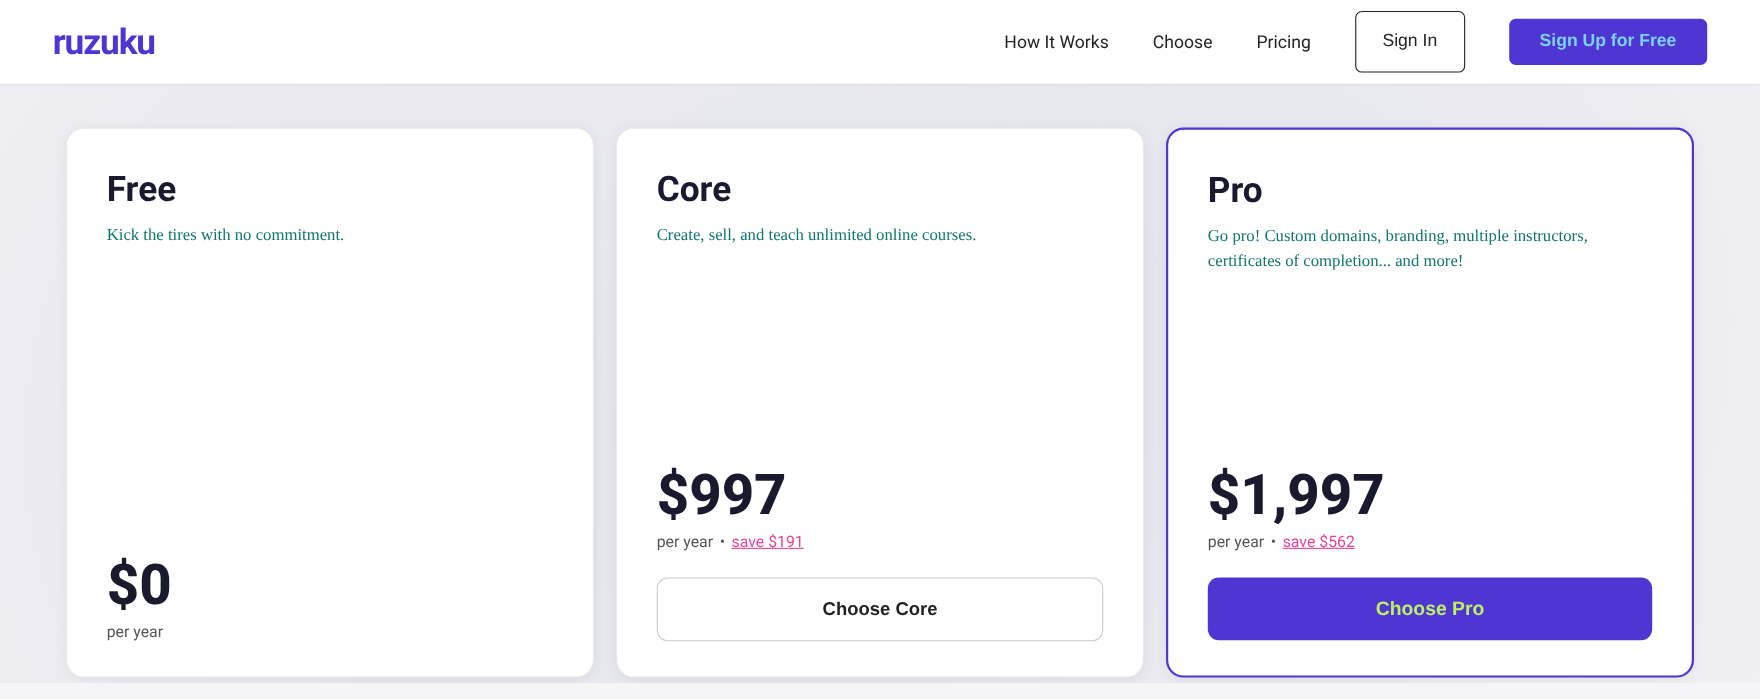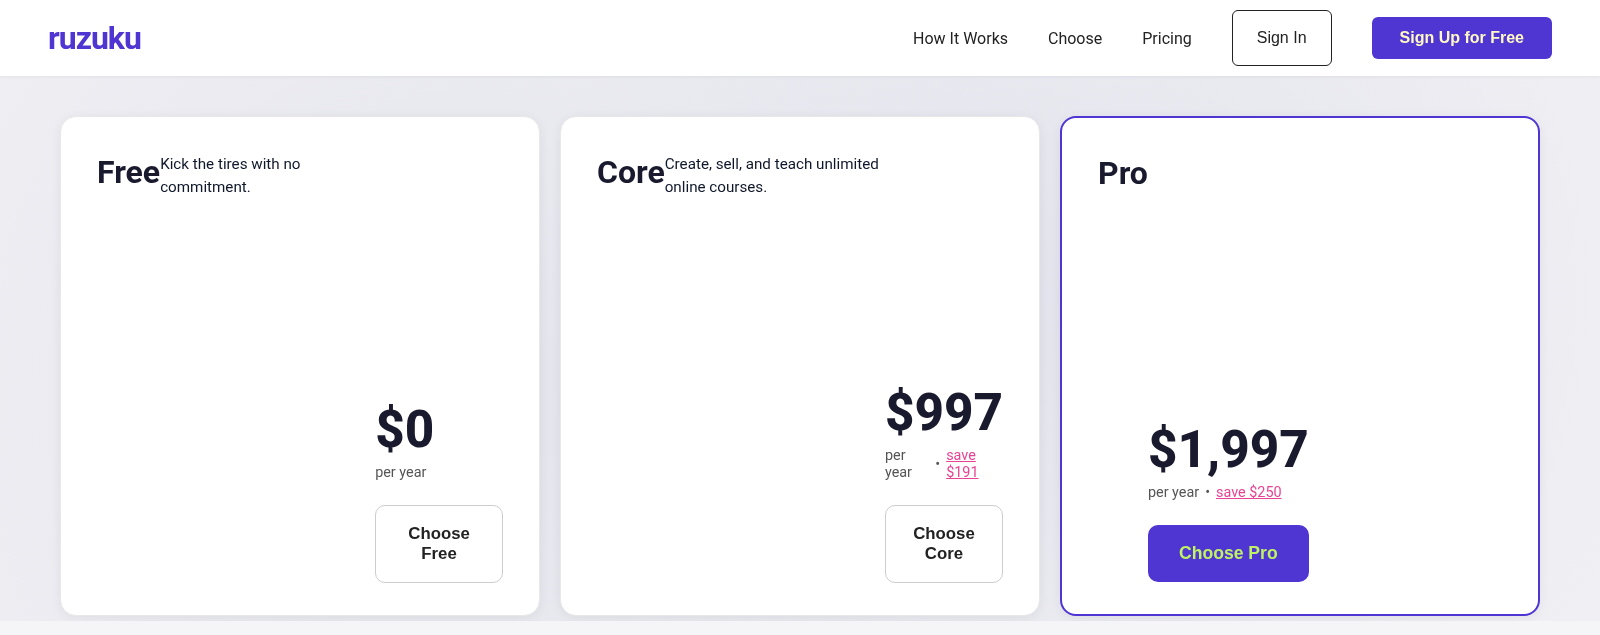--- a/index.html
+++ b/index.html
@@ -44,21 +44,21 @@
       border-radius: 6px;
       padding: 18px 24px;
       font-size: 1rem;
       font-weight: 500;
       color: #222;
       background: #fff;
       cursor: pointer;
     }
     .nav-signup {
       background: #4f35d2;
-      color: #fef9c3;
+      color: #7dd3fc;
       border: none;
       border-radius: 6px;
       padding: 12px 28px;
       font-size: 1rem;
       font-weight: 600;
       cursor: pointer;
     }
 
     
     .pricing-bg {
@@ -76,38 +76,39 @@
     
     .pricing-card {
       background: #fff;
       border-radius: 16px;
       padding: 36px 36px 32px 36px;
       width: 480px;
       min-height: 500px;
       box-shadow: 0 2px 12px rgba(0,0,0,0.06);
       border: 1.5px solid #e8e8e8;
       display: flex;
-      flex-direction: row;
+      flex-direction: column;
       position: relative;
     }
     .pricing-card.pro {
       border: 2.5px solid #4f35d2;
     }
 
     .plan-name {
       font-size: 2rem;
       font-weight: 700;
       color: #1a1a2e;
       margin-bottom: 12px;
     }
     .plan-desc {
       font-size: 0.95rem;
-      color: #0f172a;
+      color: #0f766e;
       line-height: 1.5;
       min-height: 64px;
+      font-family: Liberation Serif, serif;
     }
 
     .price-block {
       margin-top: auto;
       padding-top: 32px;
     }
     .price-amount {
       font-size: 3.2rem;
       font-weight: 800;
       color: #1a1a2e;
@@ -172,44 +173,44 @@
 <div class="pricing-bg">
 
   <div class="pricing-card">
     <div class="plan-name">Free</div>
     <div class="plan-desc">Kick the tires with no commitment.</div>
     <div class="price-block">
       <div class="price-amount">$0</div>
       <div class="price-per-year">
         <span>per year</span>
       </div>
-      <button class="choose-btn">Choose Free</button>
     </div>
   </div>
 
   <div class="pricing-card">
     <div class="plan-name">Core</div>
     <div class="plan-desc">Create, sell, and teach unlimited online courses.</div>
     <div class="price-block">
       <div class="price-amount">$997</div>
       <div class="price-per-year">
         <span>per year</span>
         <span class="dot">•</span>
         <span class="save-link">save $191</span>
       </div>
       <button class="choose-btn">Choose Core</button>
     </div>
   </div>
 
   <div class="pricing-card pro">
     <div class="plan-name">Pro</div>
+    <div class="plan-desc">Go pro! Custom domains, branding, multiple instructors, certificates of completion... and more!</div>
     <div class="price-block">
       <div class="price-amount">$1,997</div>
       <div class="price-per-year">
         <span>per year</span>
         <span class="dot">•</span>
-        <span class="save-link">save $250</span>
+        <span class="save-link">save $562</span>
       </div>
       <button class="choose-btn pro-btn">Choose Pro</button>
     </div>
   </div>
 
 </div>
 
 </body></html>

